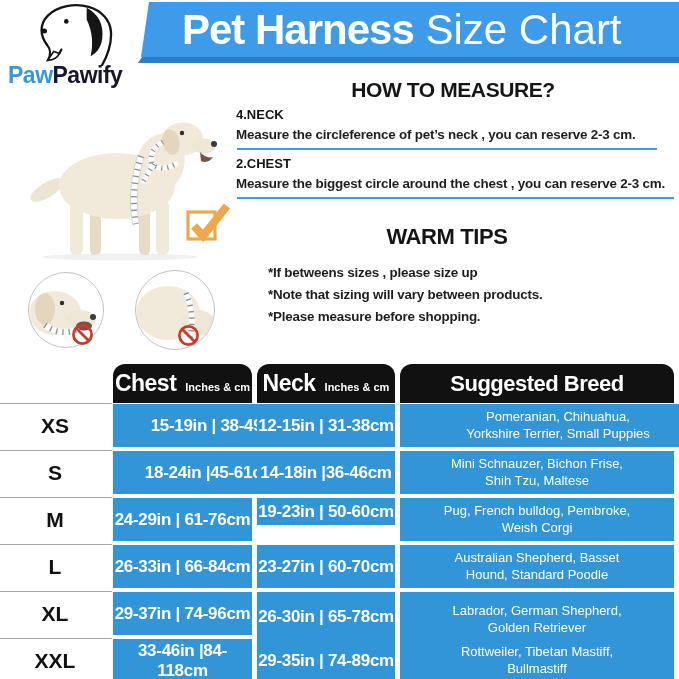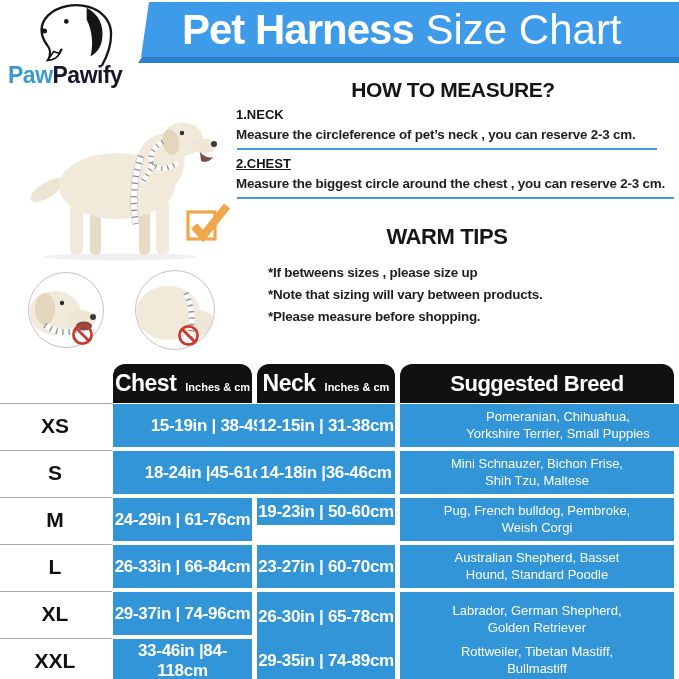--- a/index.html
+++ b/index.html
@@ -128,24 +128,24 @@
   <svg class="abs" style="left:71px;top:323px;" width="23" height="23" viewBox="0 0 24 24">
     <circle cx="12" cy="12" r="9.5" stroke="#C83A2B" stroke-width="2.8" fill="none"></circle>
     <line x1="5.5" y1="5.5" x2="18.5" y2="18.5" stroke="#C83A2B" stroke-width="2.8"></line>
   </svg>
   <svg class="abs" style="left:177px;top:324px;" width="23" height="23" viewBox="0 0 24 24">
     <circle cx="12" cy="12" r="9.5" stroke="#C83A2B" stroke-width="2.8" fill="none"></circle>
     <line x1="5.5" y1="5.5" x2="18.5" y2="18.5" stroke="#C83A2B" stroke-width="2.8"></line>
   </svg>
 
   <div class="h-measure">HOW TO MEASURE?</div>
-  <div class="step-label" style="top:107px;">1.NECK</div>
+  <div class="step-label" style="top:107px;">4.NECK</div>
   <div class="step-text" style="top:127px;">Measure the circleference of pet’s neck , you can reserve 2-3 cm.</div>
   <div class="m-underline" style="top:148px;width:420px;"></div>
-  <div class="step-label" style="top:156px;text-decoration:underline;">2.CHEST</div>
+  <div class="step-label" style="top:156px;">2.CHEST</div>
   <div class="step-text" style="top:176px;">Measure the biggest circle around the chest , you can reserve 2-3 cm.</div>
   <div class="m-underline" style="top:197px;width:437px;"></div>
 
   <div class="h-tips">WARM TIPS</div>
   <div class="tip" style="top:265px;">*If betweens sizes , please size up</div>
   <div class="tip" style="top:287px;">*Note that sizing will vary between products.</div>
   <div class="tip" style="top:309px;">*Please measure before shopping.</div>
 
   <div class="th-box" style="left:113px;width:139px;">
     <span class="th-main">Chest</span>

